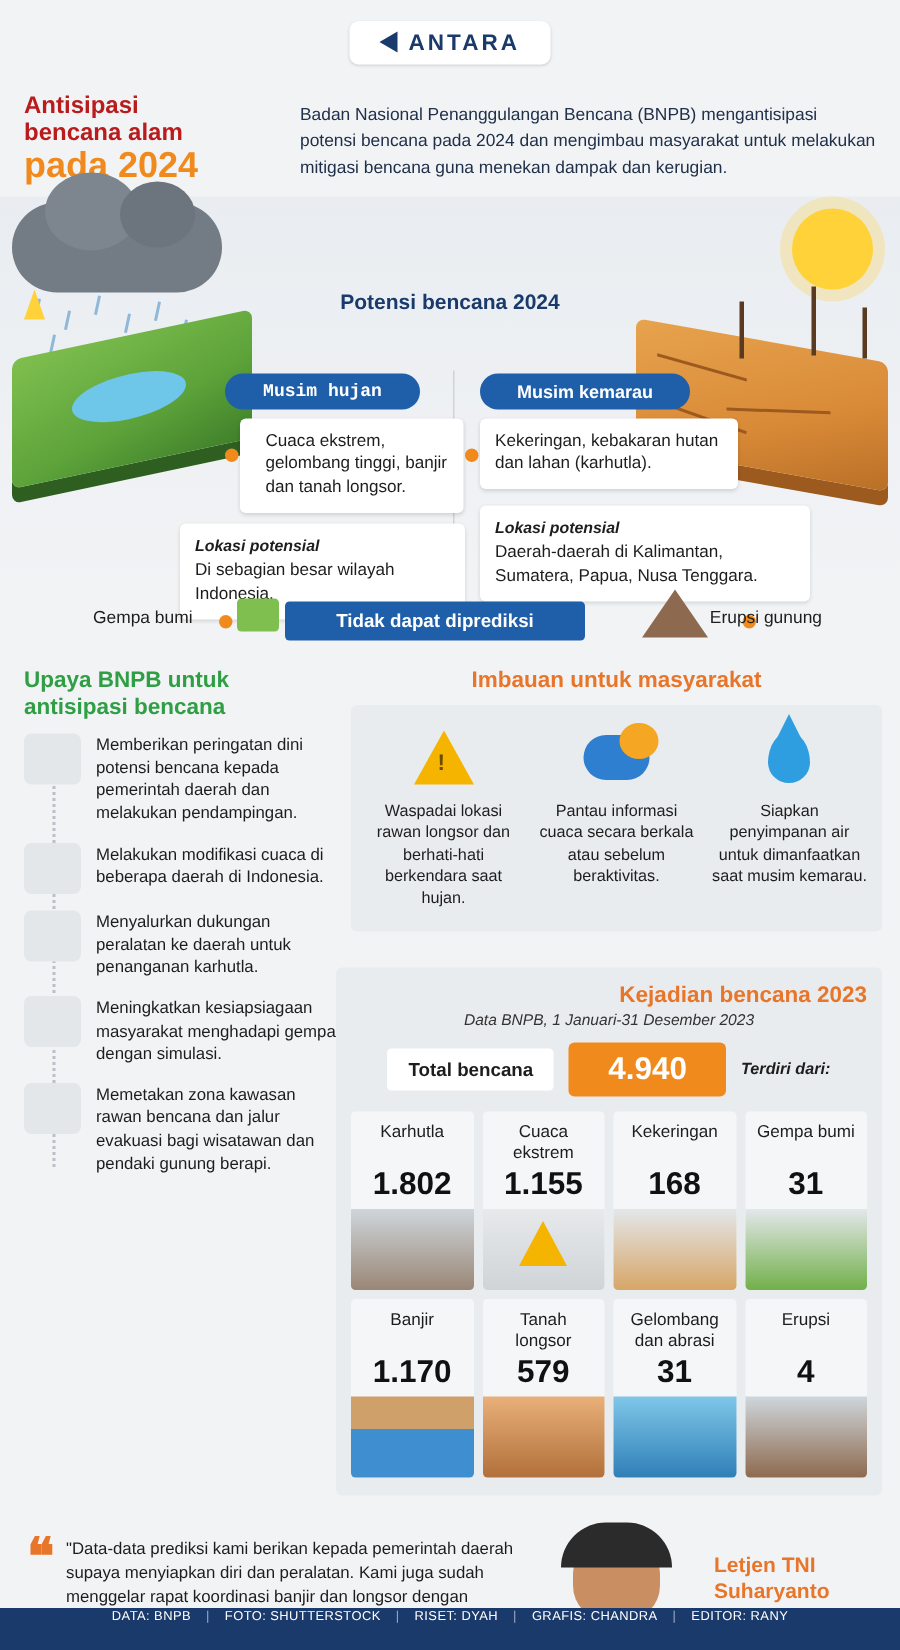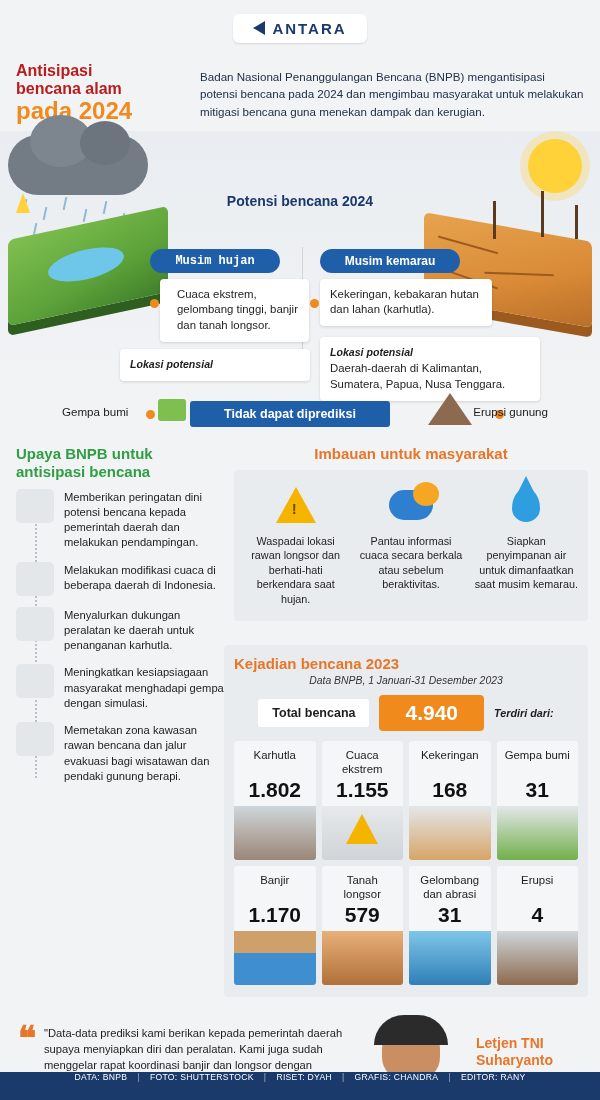--- a/index.html
+++ b/index.html
@@ -92,21 +92,21 @@
   .imbIco{height:46px;margin-bottom:6px;display:flex;align-items:center;justify-content:center;}
   .warnTri{width:0;height:0;border-left:20px solid transparent;border-right:20px solid transparent;border-bottom:36px solid #f5b400;position:relative;}
   .warnTri:after{content:"!";position:absolute;left:-4px;top:12px;color:#6b4c00;font-weight:bold;font-size:15px;}
   .cloudIco{width:44px;height:30px;background:#2f7fd0;border-radius:15px;position:relative;}
   .cloudIco:after{content:"";position:absolute;right:-6px;top:-8px;width:26px;height:24px;border-radius:50%;background:#f5a623;}
   .dropIco{width:28px;height:34px;background:#2f9ee0;border-radius:50% 50% 50% 50%/60% 60% 40% 40%;transform:rotate(0deg);position:relative;}
   .dropIco:before{content:"";position:absolute;left:6px;top:-12px;border-left:8px solid transparent;border-right:8px solid transparent;border-bottom:16px solid #2f9ee0;}
 
   
   .kej{background:#e9ecef;margin:10px 12px 0 12px;border-radius:4px;padding:10px 10px 12px;}
-  .kej h3{margin:0;text-align:left;color:#e8762a;font-size:15px;font-weight:bold;}
+  .kej h3{margin:0;text-align:right;color:#e8762a;font-size:15px;font-weight:bold;}
   .kej .sub{text-align:center;font-size:10.4px;font-style:italic;color:#333;margin:3px 0 9px;}
   .totalRow{display:flex;align-items:center;gap:10px;justify-content:center;margin-bottom:10px;}
   .totalLbl{background:#fff;border-radius:3px;padding:7px 14px;font-size:12.5px;font-weight:bold;color:#1d1d1d;}
   .totalVal{background:#f18a1c;color:#fff;border-radius:4px;padding:6px 26px;font-size:21px;font-weight:bold;}
   .terdiri{font-size:10.8px;font-style:italic;font-weight:bold;color:#1d1d1d;}
   .grid{display:grid;grid-template-columns:repeat(4,1fr);gap:6px;text-align:center;}
   .cell{background:#f5f6f7;border-radius:3px;padding:8px 8px 0;}
   .cell .lbl{font-size:11.4px;line-height:1.22;min-height:28px;color:#1d1d1d;}
   .cell .num{font-size:21px;font-weight:bold;color:#111;margin-top:1px;}
   .cell .art{height:54px;margin:4px -8px 0;border-radius:0 0 3px 3px;}
@@ -183,20 +183,21 @@
     <div class="tagKemarau">Musim kemarau</div>
 
     <div class="card cardHujan">Cuaca ekstrem, gelombang tinggi, banjir dan tanah longsor.</div>
     <div class="dot" style="left:150px;top:168px"></div>
 
     <div class="card cardKemarau">Kekeringan, kebakaran hutan dan lahan (karhutla).</div>
     <div class="dot" style="left:310px;top:168px"></div>
 
     <div class="card locHujan">
       <div class="loc-lbl">Lokasi potensial</div>
+      <div>Di sebagian besar wilayah Indonesia.</div>
     </div>
 
     <div class="card locKemarau">
       <div class="loc-lbl">Lokasi potensial</div>
       <div>Daerah-daerah di Kalimantan, Sumatera, Papua, Nusa Tenggara.</div>
     </div>
   </div>
 
   <div class="unpred">
     <div class="unpredL">Gempa bumi</div>

